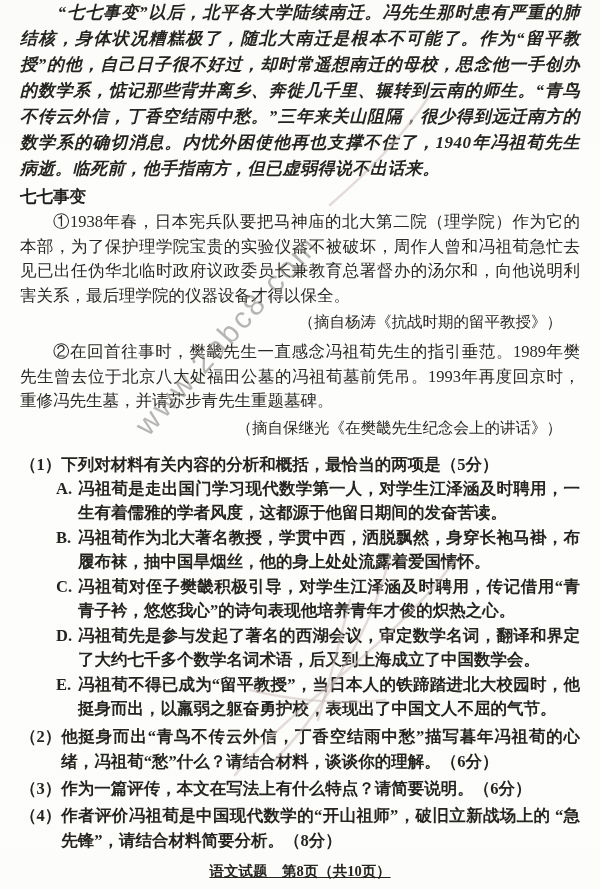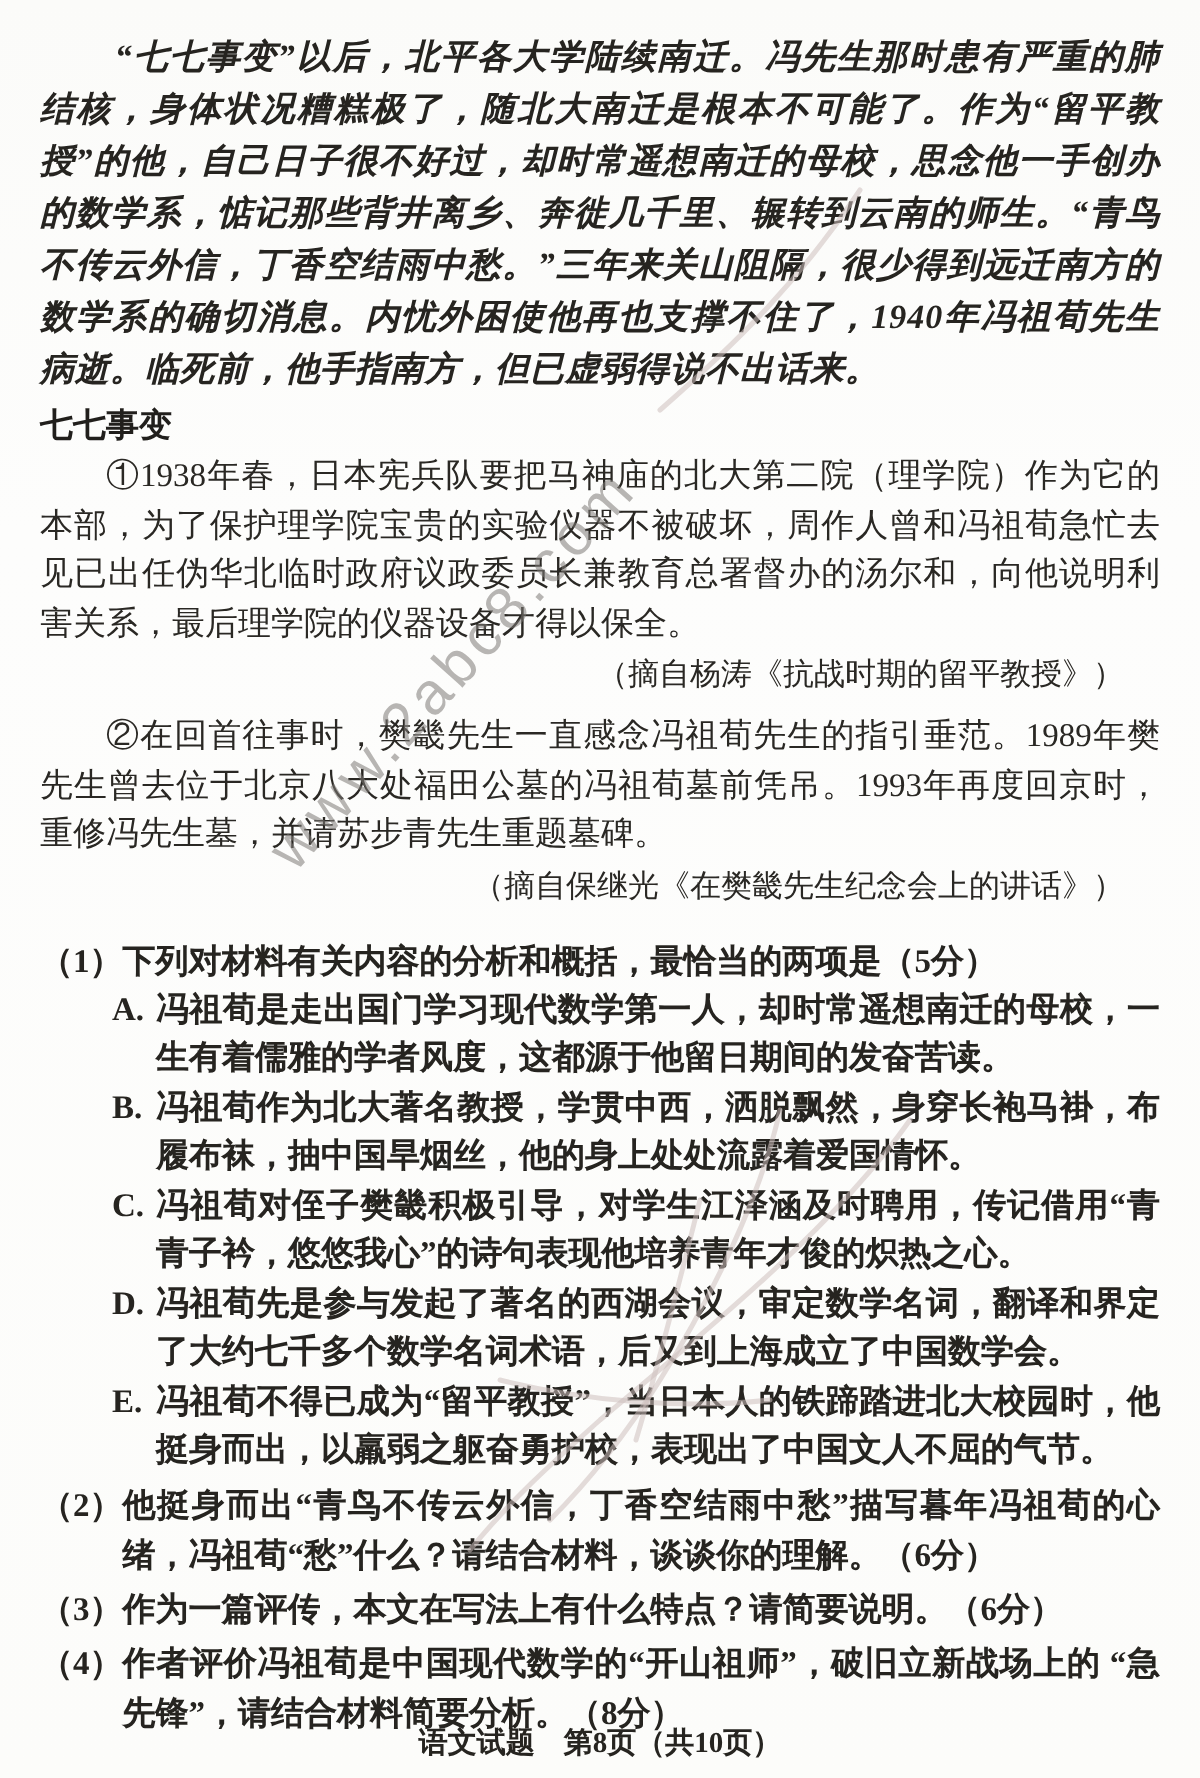--- a/index.html
+++ b/index.html
@@ -7,21 +7,21 @@
     width: 600px; height: 889px;
     background: #ffffff;
     position: relative;
     overflow: hidden;
     font-family: "Liberation Serif", "DejaVu Serif", serif;
     color: #211f1c;
   }
   .page {
     position: absolute; inset: 0;
     background: linear-gradient(180deg, #fbfbf9 0%, #fdfdfc 30%, #fcfcfa 100%);
-    padding: 16px 20px 0 20px;
+    padding: 0 20px 0 20px;
     box-sizing: border-box;
   }
   
   .intro {
     margin: 0 0 4px 0;
     font-size: 17px;
     line-height: 26px;
     text-align: justify;
     text-indent: 2.2em;
     font-style: italic;
@@ -104,20 +104,21 @@
     letter-spacing: 2px;
     margin-top: 2px;
   }
   .footer {
     position: absolute;
     left: 0; right: 0; bottom: 8px;
     text-align: center;
     font-size: 14.5px;
     font-weight: 700;
     color: #262420;
+    text-decoration: underline;
   }
 </style>
 </head>
 <body>
 
 <div class="page">
 
   <p class="intro">“七七事变”以后，北平各大学陆续南迁。冯先生那时患有严重的肺结核，身体状况糟糕极了，随北大南迁是根本不可能了。作为“留平教授”的他，自己日子很不好过，却时常遥想南迁的母校，思念他一手创办的数学系，惦记那些背井离乡、奔徙几千里、辗转到云南的师生。“青鸟不传云外信，丁香空结雨中愁。”三年来关山阻隔，很少得到远迁南方的数学系的确切消息。内忧外困使他再也支撑不住了，1940年冯祖荀先生病逝。临死前，他手指南方，但已虚弱得说不出话来。</p>
 
   <div class="heading">七七事变</div>
@@ -129,21 +130,21 @@
   <div class="attribution">（摘自保继光《在樊畿先生纪念会上的讲话》）</div>
 
   <div class="questions">
 
     <div class="question">
       <span class="q-label">（1）</span>
       <span class="q-text">下列对材料有关内容的分析和概括，最恰当的两项是（5分）</span>
     </div>
     <div class="option">
       <span class="opt-label">A.</span>
-      <span class="opt-text">冯祖荀是走出国门学习现代数学第一人，却时常遥想南迁的母校，一生有着儒雅的学者风度，这都源于他留日期间的发奋苦读。</span>
+      <span class="opt-text">冯祖荀是走出国门学习现代数学第一人，对学生江泽涵及时聘用，一生有着儒雅的学者风度，这都源于他留日期间的发奋苦读。</span>
     </div>
     <div class="option">
       <span class="opt-label">B.</span>
       <span class="opt-text">冯祖荀作为北大著名教授，学贯中西，洒脱飘然，身穿长袍马褂，布履布袜，抽中国旱烟丝，他的身上处处流露着爱国情怀。</span>
     </div>
     <div class="option">
       <span class="opt-label">C.</span>
       <span class="opt-text">冯祖荀对侄子樊畿积极引导，对学生江泽涵及时聘用，传记借用“青青子衿，悠悠我心”的诗句表现他培养青年才俊的炽热之心。</span>
     </div>
     <div class="option">

